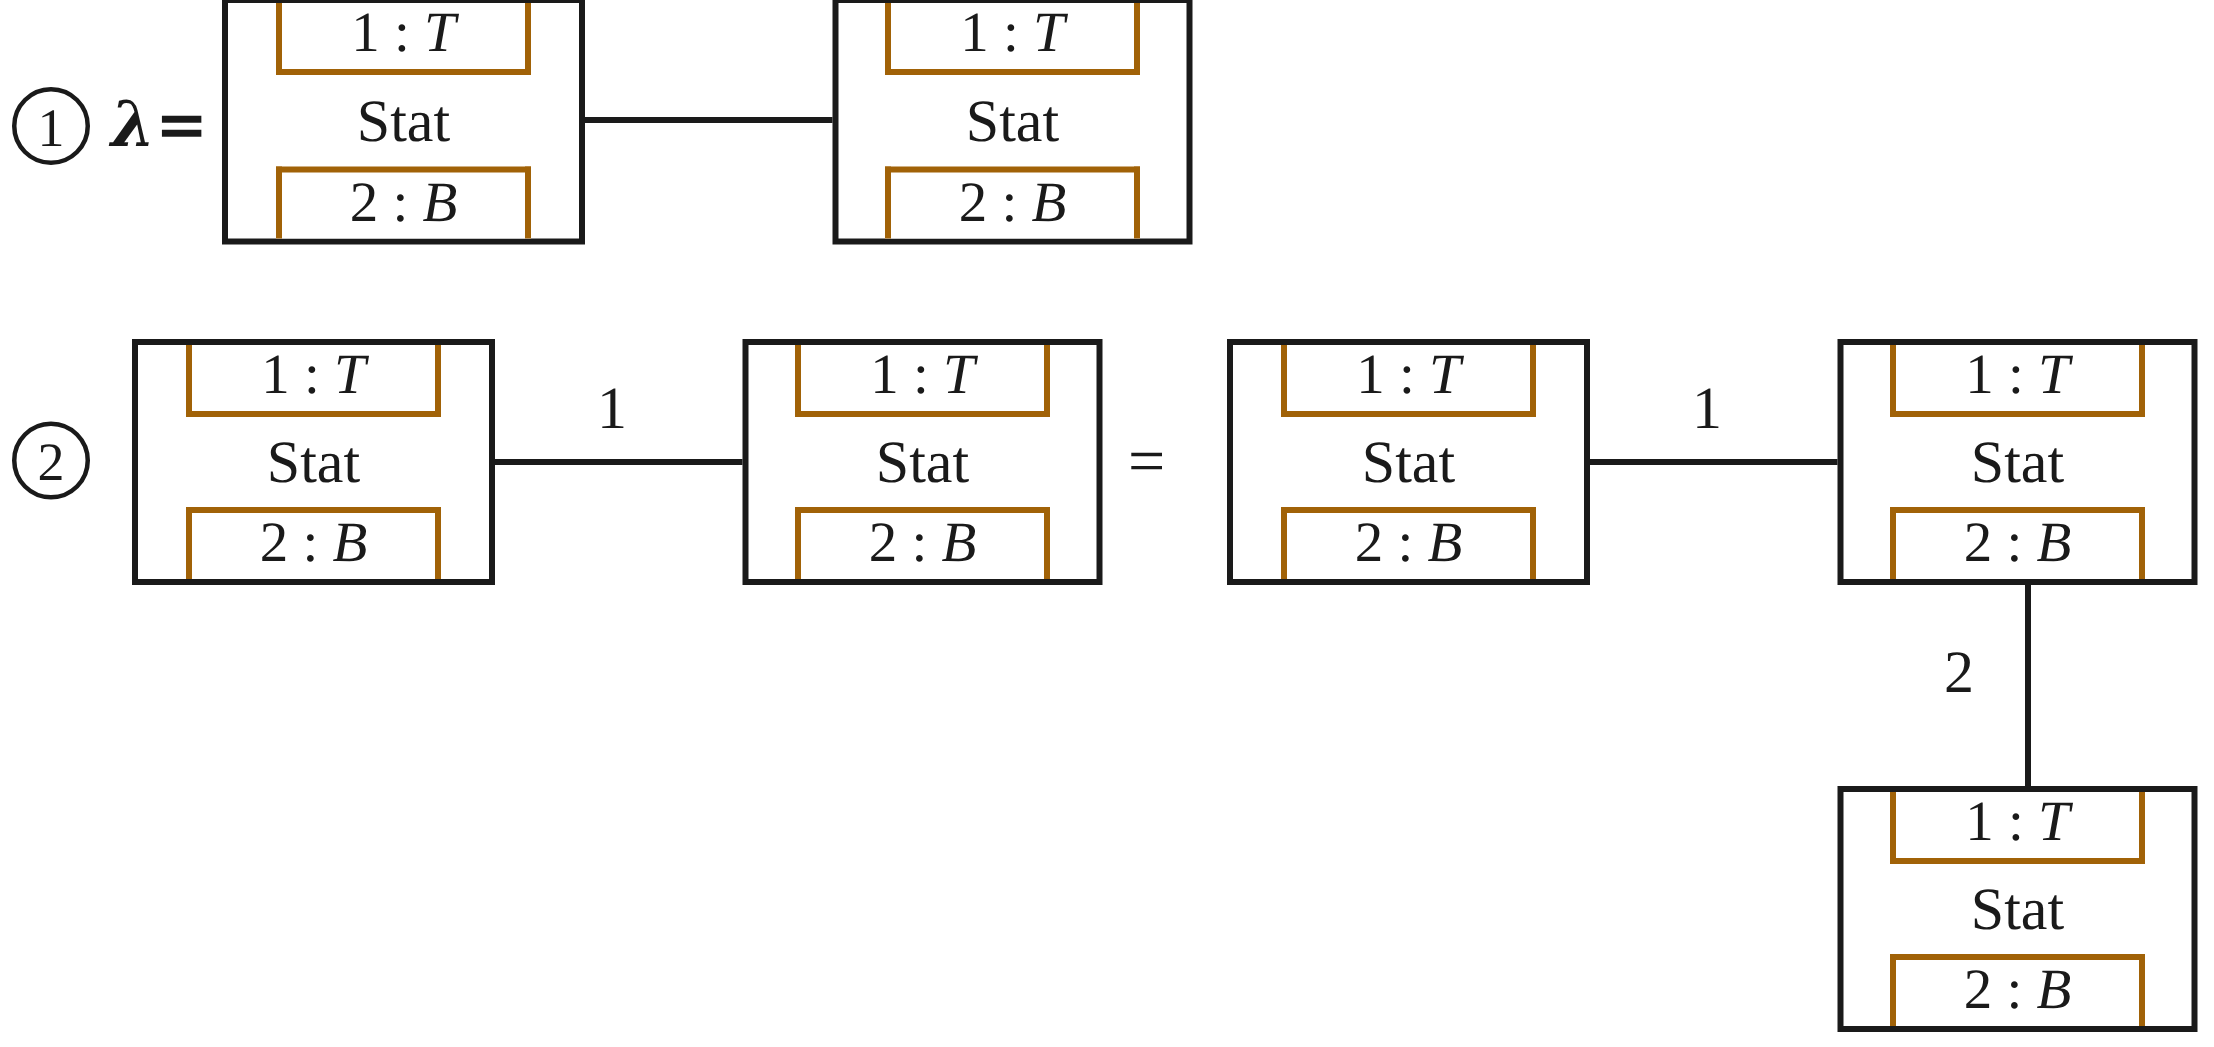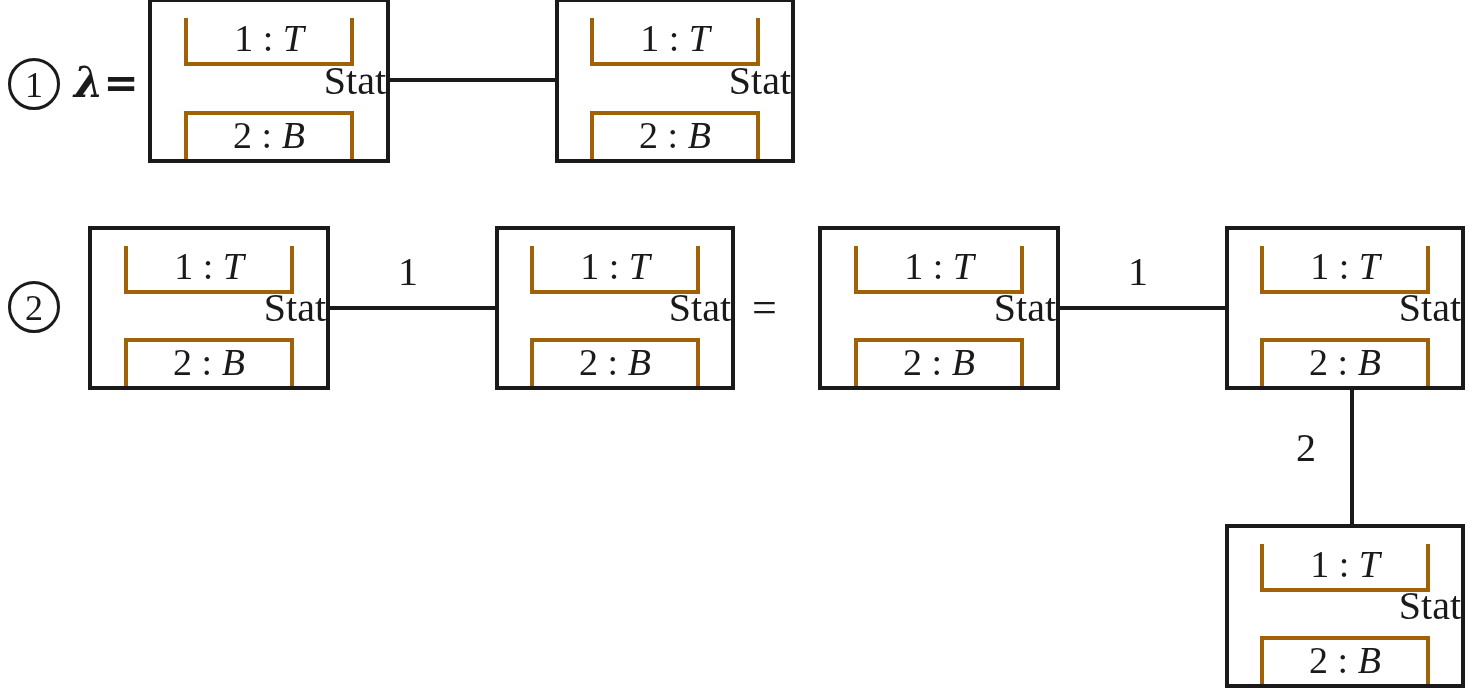--- a/index.html
+++ b/index.html
@@ -40,30 +40,30 @@
     box-sizing: border-box;
     border: 4px solid #a16207;
     background: #ffffff;
     width: 170px;
     height: 48px;
     line-height: 40px;
     text-align: center;
     font-size: 38px;
     white-space: nowrap;
   }
-  .port.top { border-top: none; margin-top: 16px; }
+  .port.top { border-top: none; margin-top: 0; }
   .port.bottom { border-bottom: none; }
 
   .node-title {
     position: absolute;
     left: 0;
     right: 0;
     top: 50%;
     transform: translateY(-50%);
-    text-align: right;
+    text-align: center;
     font-size: 40px;
     line-height: 1;
     white-space: nowrap;
   }
 
   
   .it { font-style: italic; }
 
   
   .hline {

